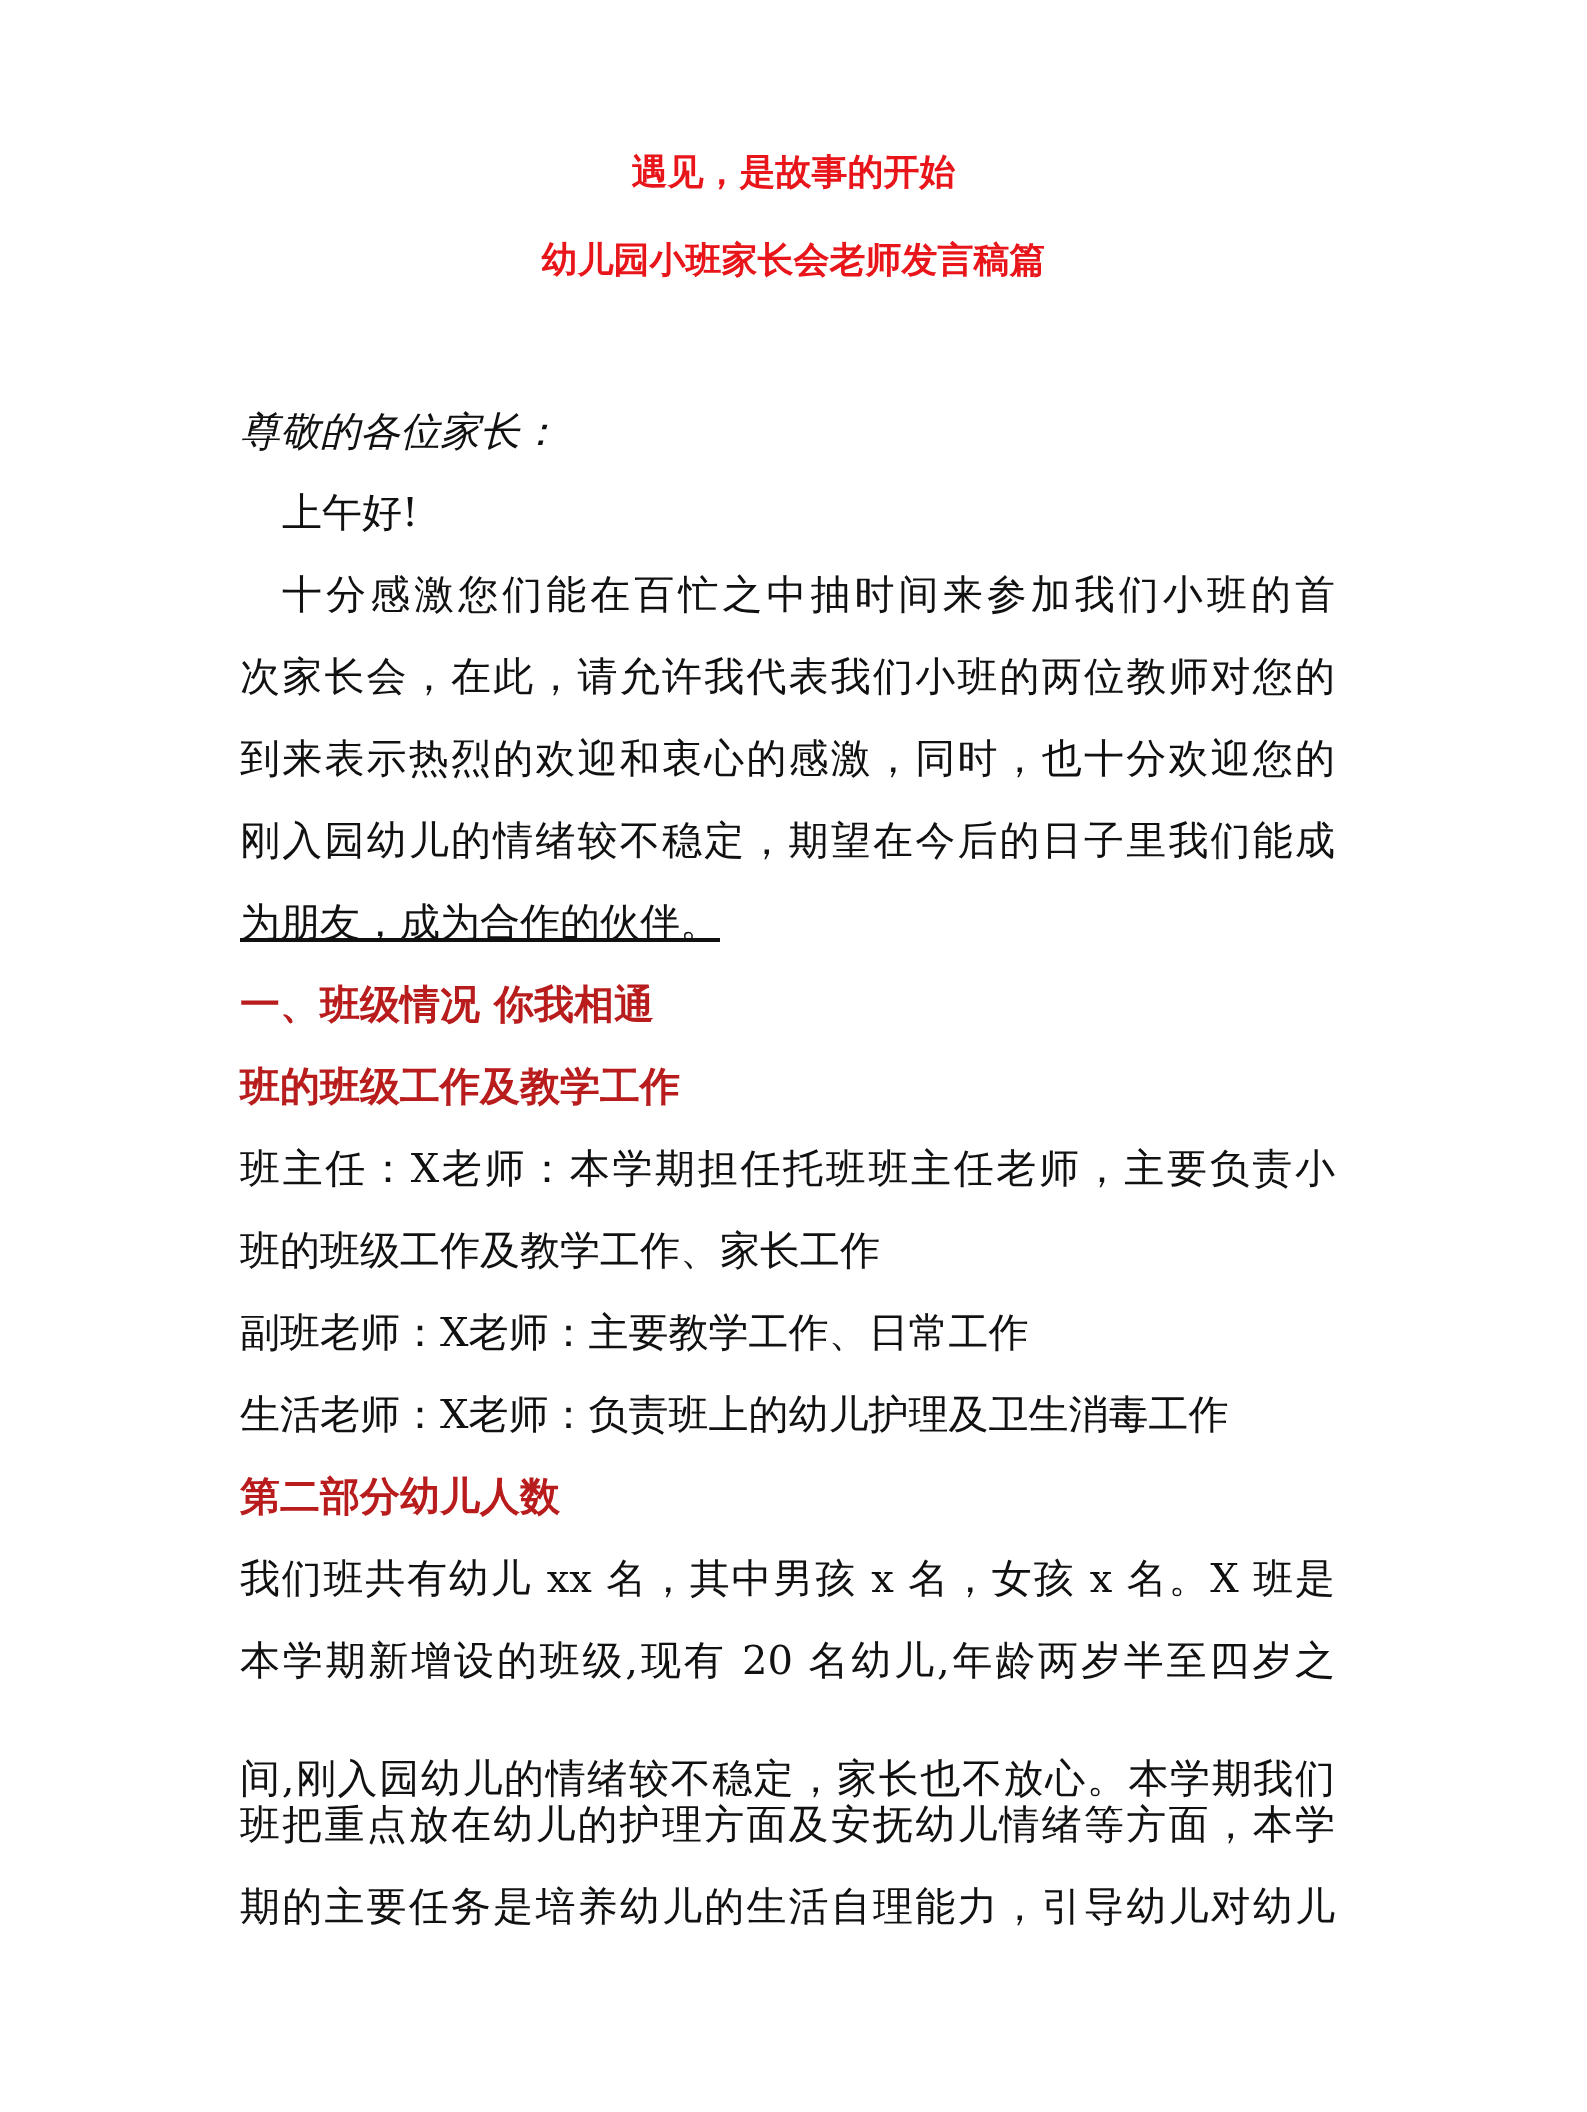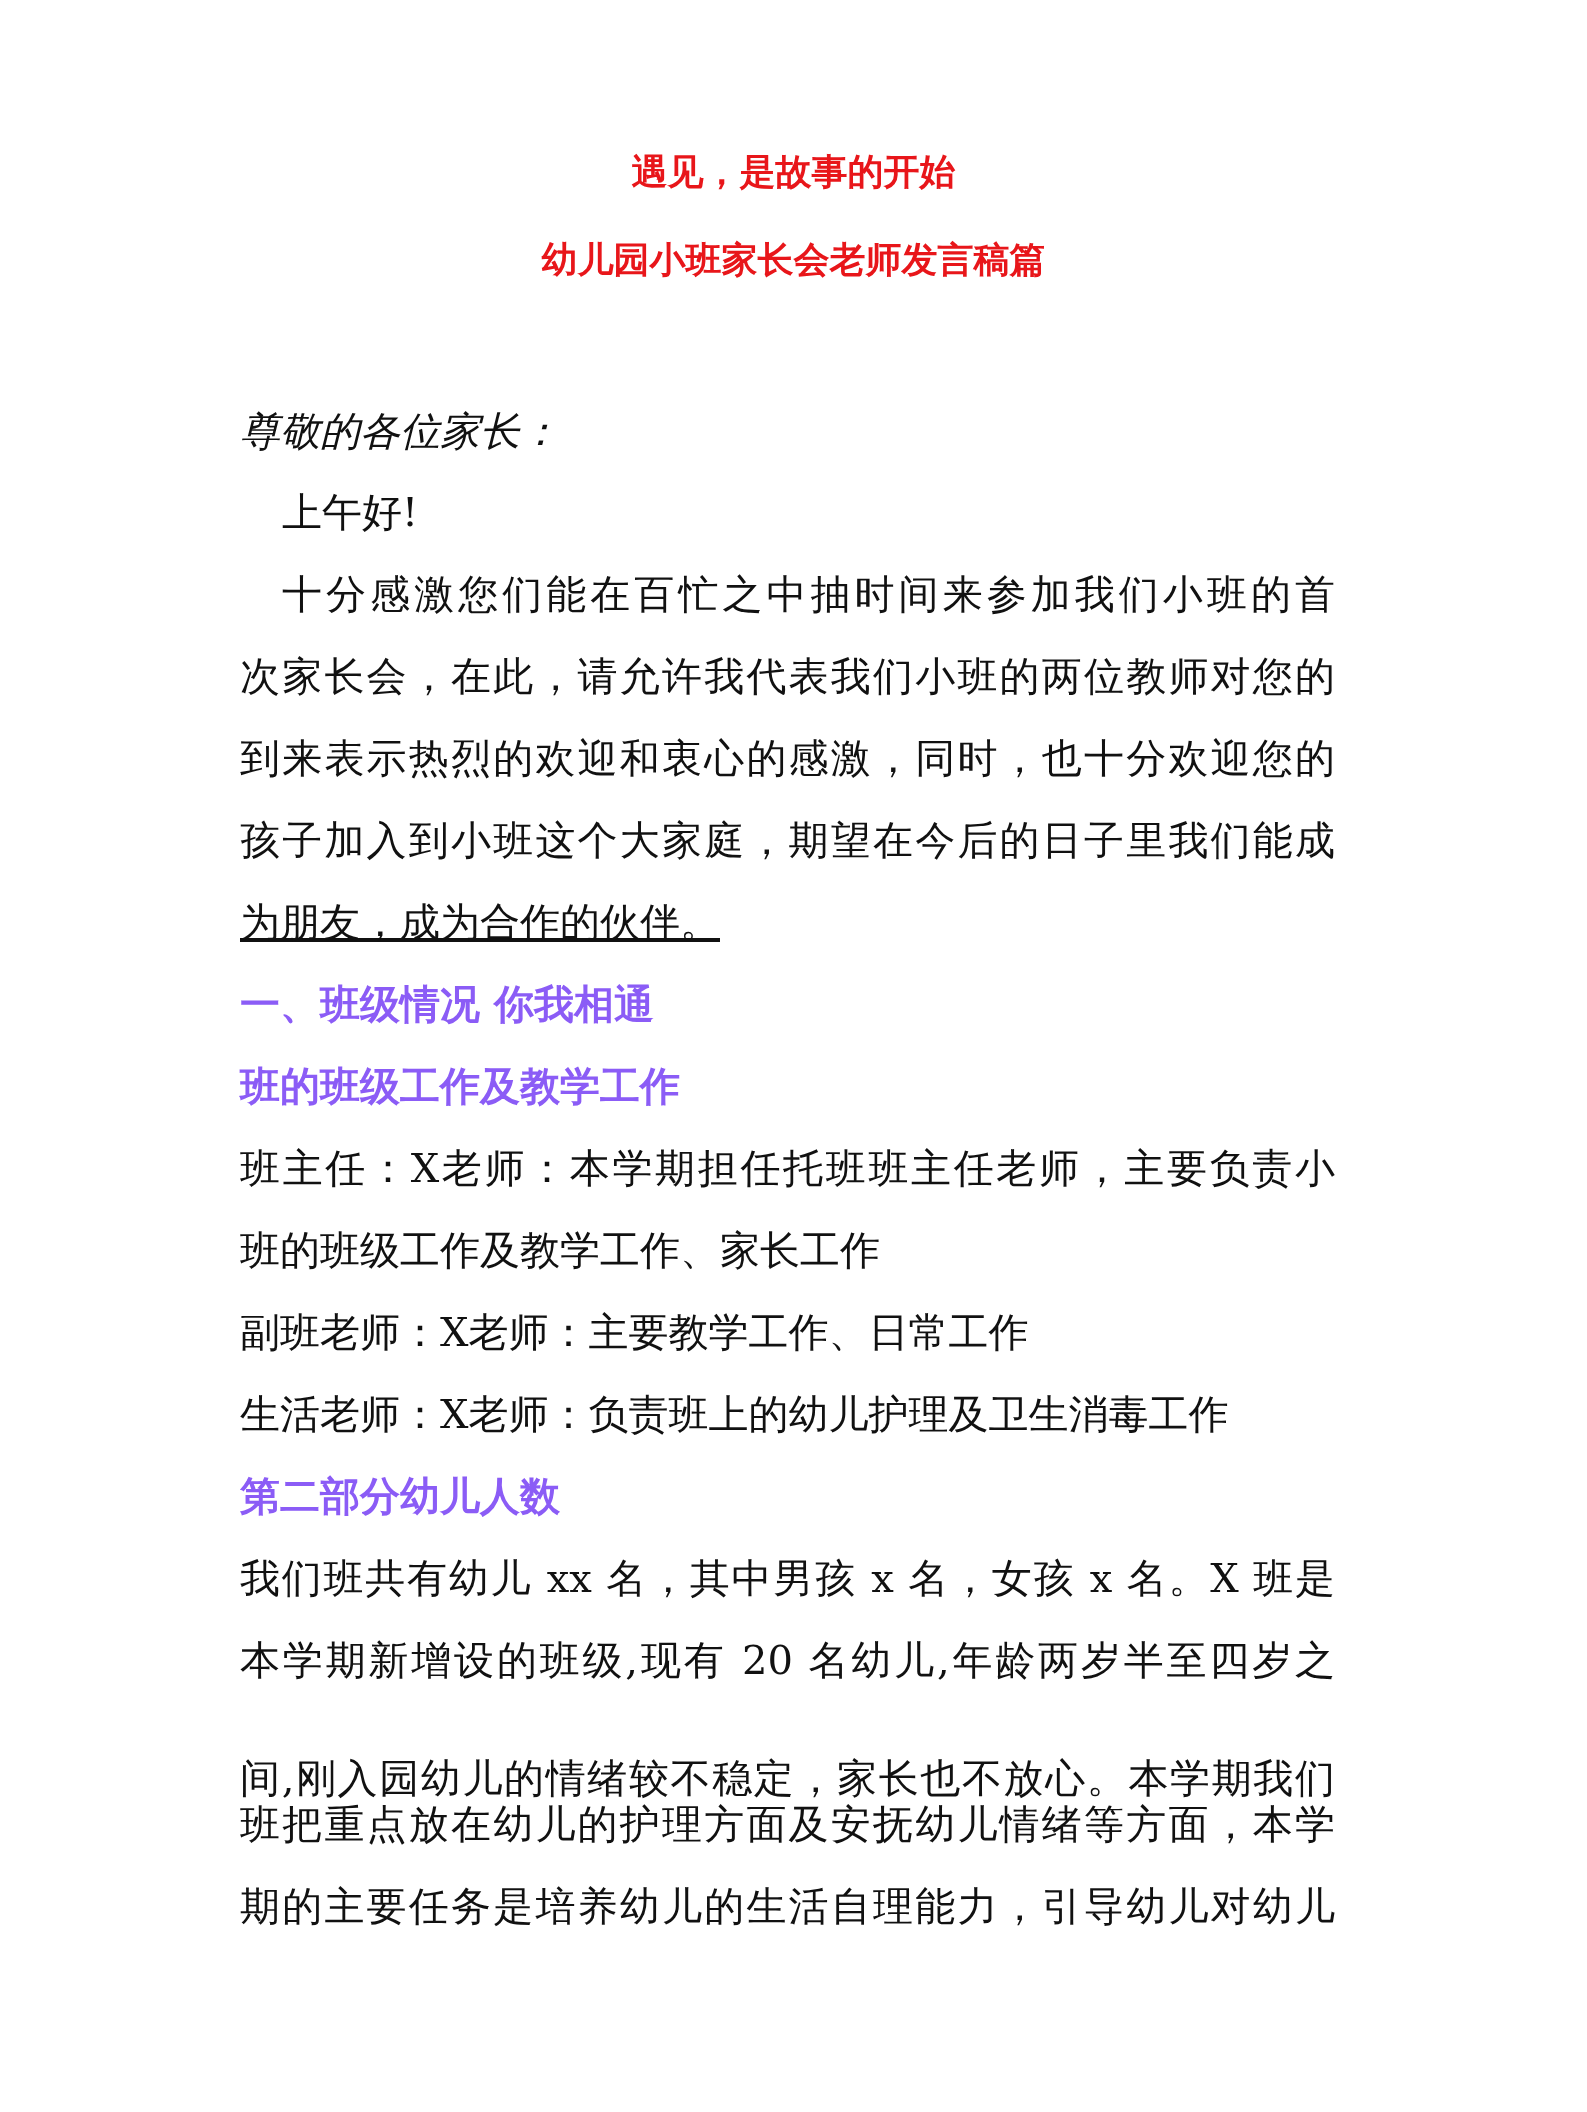--- a/index.html
+++ b/index.html
@@ -1,35 +1,35 @@
 <!DOCTYPE html>
 <html><head>
 <meta charset="utf-8">
 <style>
 html,body{margin:0;padding:0;background:#fff;}
 body{width:1587px;height:2112px;position:relative;overflow:hidden;font-family:"DejaVu Serif","Liberation Serif",serif;color:#111;}
 .title{position:absolute;left:0;width:1587px;text-align:center;color:#e8161a;font-weight:bold;font-size:36px;font-family:"DejaVu Sans","Liberation Sans",sans-serif;}
 .line{position:absolute;left:240px;width:1095px;font-size:40px;white-space:nowrap;line-height:50px;}
 .just{text-align:justify;text-align-last:justify;}
-.red{color:#8b5cf6;font-weight:bold;font-family:"DejaVu Sans","Liberation Sans",sans-serif;}
+.red{color:#b91c1c;font-weight:bold;font-family:"DejaVu Sans","Liberation Sans",sans-serif;}
 .indent{left:282px;width:1053px;}
 </style>
 </head>
 <body>
 
 <div class="title" style="top:148px;">遇见，是故事的开始</div>
 <div class="title" style="top:236px;">幼儿园小班家长会老师发言稿篇</div>
 
 <div id="content">
     <div class="line" style="top: 406px; font-style: italic;">尊敬的各位家长：</div>
     <div class="line indent" style="top: 487px;">上午好!</div>
     <div class="line indent just" style="top: 569px;">十分感激您们能在百忙之中抽时间来参加我们小班的首</div>
     <div class="line just" style="top: 651px;">次家长会，在此，请允许我代表我们小班的两位教师对您的</div>
     <div class="line just" style="top: 733px;">到来表示热烈的欢迎和衷心的感激，同时，也十分欢迎您的</div>
-    <div class="line just" style="top: 815px;">孩子加入到小班这个大家庭，期望在今后的日子里我们能成</div>
+    <div class="line just" style="top: 815px;">刚入园幼儿的情绪较不稳定，期望在今后的日子里我们能成</div>
     <div class="line" style="top: 897px; text-decoration: underline;">为朋友，成为合作的伙伴。</div>
     <div class="line red" style="top: 979px;">一、班级情况  你我相通</div>
     <div class="line red" style="top: 1061px;">班的班级工作及教学工作</div>
     <div class="line just" style="top: 1143px;">班主任：X老师：本学期担任托班班主任老师，主要负责小</div>
     <div class="line" style="top: 1225px;">班的班级工作及教学工作、家长工作</div>
     <div class="line" style="top: 1307px;">副班老师：X老师：主要教学工作、日常工作</div>
     <div class="line" style="top: 1389px;">生活老师：X老师：负责班上的幼儿护理及卫生消毒工作</div>
     <div class="line red" style="top: 1471px;">第二部分幼儿人数</div>
     <div class="line just" style="top: 1553px;">我们班共有幼儿 xx 名，其中男孩 x 名，女孩 x 名。X 班是</div>
     <div class="line just" style="top: 1635px;">本学期新增设的班级,现有 20 名幼儿,年龄两岁半至四岁之</div>

